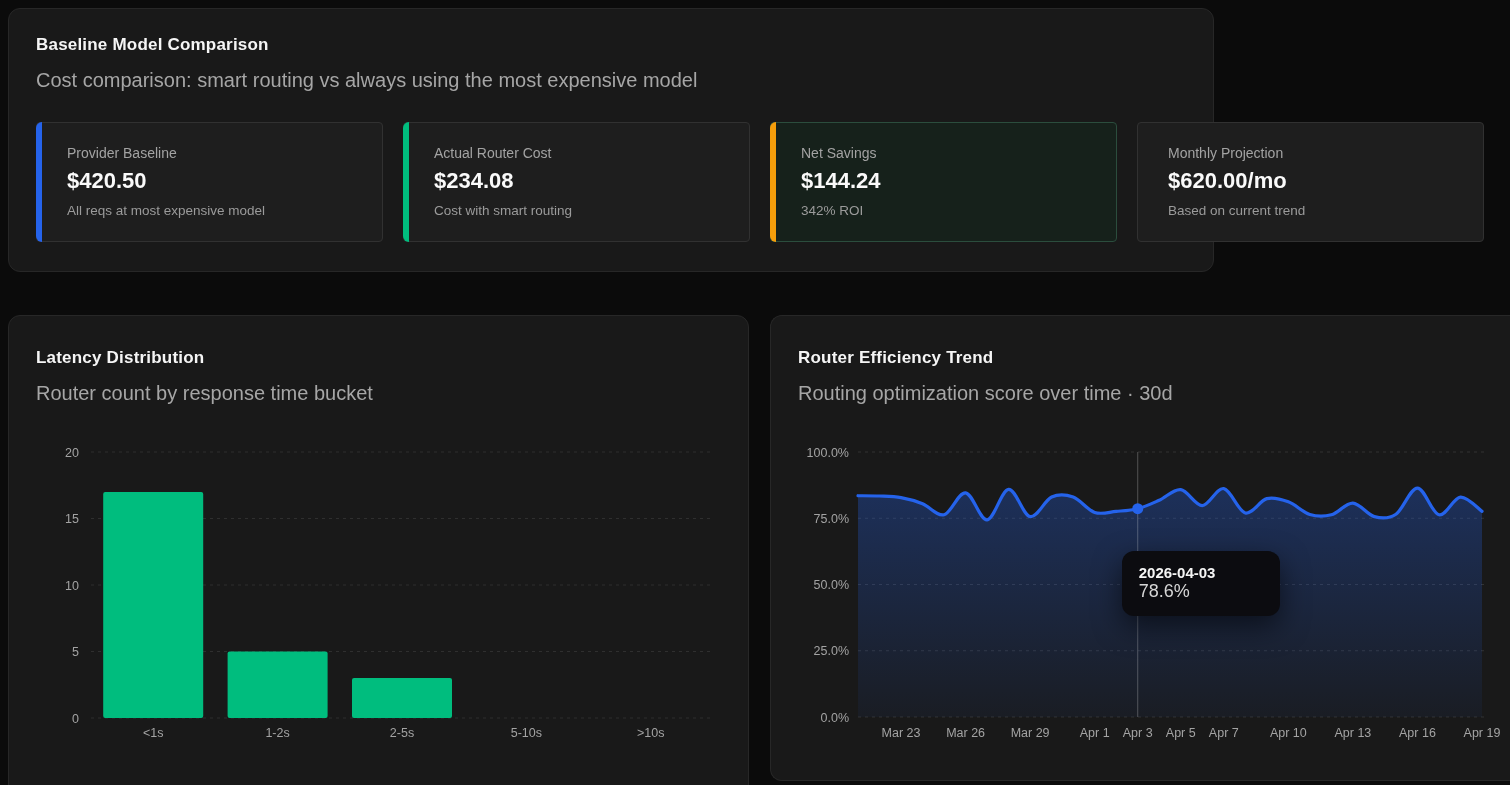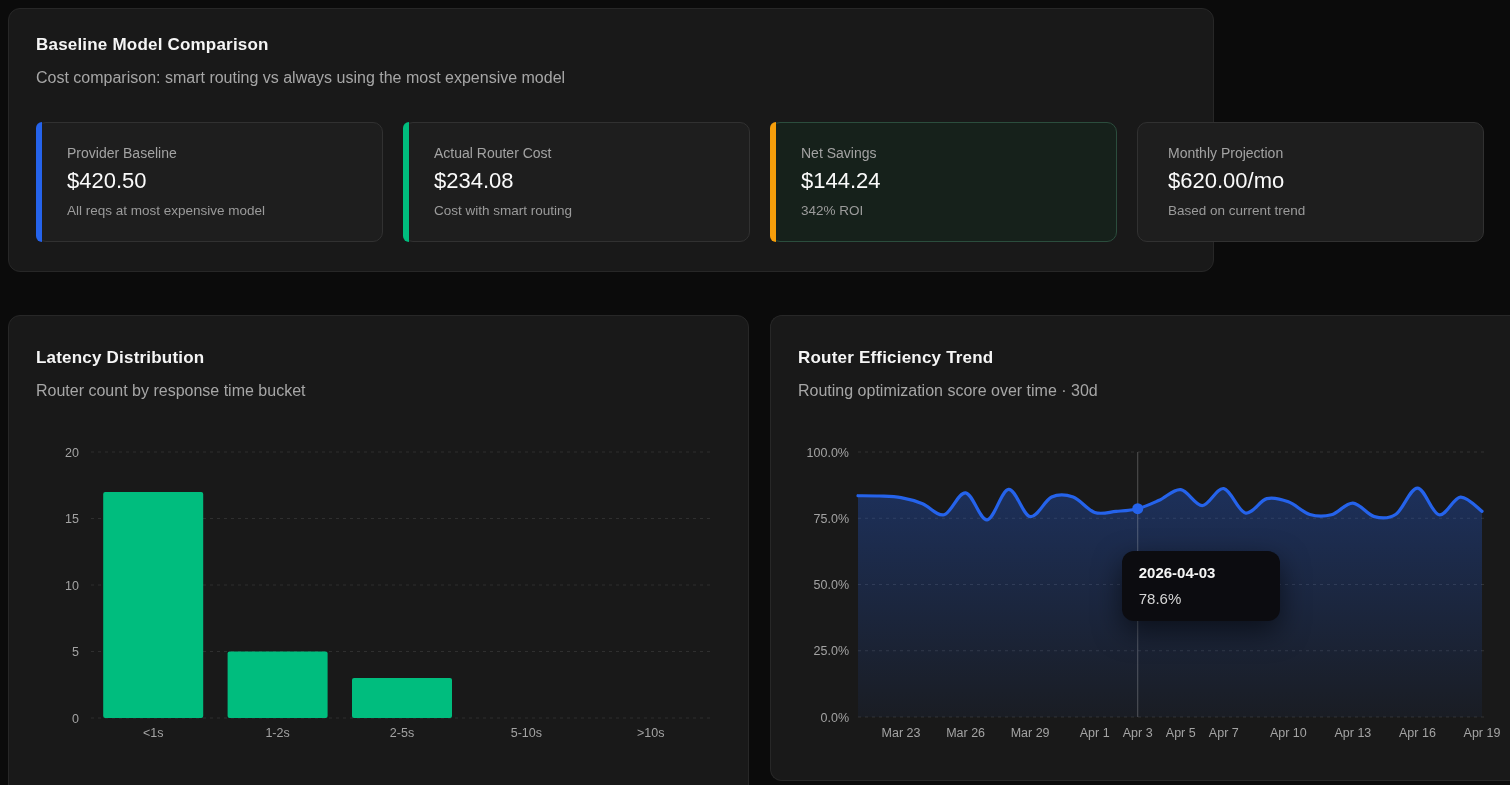--- a/index.html
+++ b/index.html
@@ -3,36 +3,36 @@
 <meta charset="utf-8">
 <style>
   html,body{margin:0;padding:0;background:#0b0b0b;}
   .page{position:relative;width:1510px;height:785px;background:#0b0b0b;overflow:hidden;
         font-family:"Liberation Sans",sans-serif;-webkit-font-smoothing:antialiased;}
   .panel{position:absolute;background:#191919;border:1px solid #272727;border-radius:12px;box-sizing:border-box;}
   .panel-top{left:8px;top:8px;width:1206px;height:264px;}
   .panel-left{left:8px;top:315px;width:741px;height:588px;}
   .panel-right{left:770px;top:315px;width:752px;height:466px;border-right:none;border-radius:12px 0 0 12px;}
   .panel h2{margin:26px 0 0 27px;font-size:17px;font-weight:700;color:#f5f5f5;letter-spacing:.2px;}
-  .panel .subtitle{margin:14px 0 0 27px;font-size:16px;font-weight:400;color:#a6a6a6;}
+  .panel .subtitle{margin:14px 0 0 27px;font-size:20px;font-weight:400;color:#a6a6a6;}
   .panel-left h2,.panel-right h2{margin-top:32px;}
   .cards{position:absolute;left:27px;top:113px;display:flex;gap:20px;}
   .stat-card{position:relative;width:347px;height:120px;background:#1e1e1e;border:1px solid #313131;
-             border-radius:10px;box-sizing:border-box;padding:22px 18px 0 30px;}
+             border-radius:4px;box-sizing:border-box;padding:22px 18px 0 30px;}
   .stat-card .accent{position:absolute;left:-1px;top:-1px;bottom:-1px;width:6px;border-radius:10px 0 0 10px;}
   .stat-card .label{font-size:14px;color:#a3a3a3;}
-  .stat-card .value{font-size:22px;font-weight:400;color:#fafafa;margin-top:7px;}
+  .stat-card .value{font-size:22px;font-weight:700;color:#fafafa;margin-top:7px;}
   .stat-card .sub{font-size:13.5px;color:#9b9b9b;margin-top:9px;}
   .chart-area{position:absolute;left:0;top:120px;width:745px;height:340px;}
   svg{display:block;}
   .tick{fill:#a3a3a3;font-size:12.5px;font-family:"Liberation Sans",sans-serif;}
   .tooltip{position:absolute;background:#0c0c10;border-radius:12px;padding:13px 17px 14px 17px;
            box-shadow:0 10px 28px rgba(0,0,0,.55);min-width:124px;pointer-events:none;}
   .tooltip .t-title{font-size:15px;font-weight:700;color:#f5f5f5;}
-  .tooltip .t-value{font-size:15px;color:#d6d6d6;margin-top:9px;}
+  .tooltip .t-value{font-size:18px;color:#d6d6d6;}
 </style>
 </head>
 <body>
 
 <div class="page">
 
   <section class="panel panel-top">
     <h2>Baseline Model Comparison</h2>
     <p class="subtitle">Cost comparison: smart routing vs always using the most expensive model</p>
     <div class="cards">

